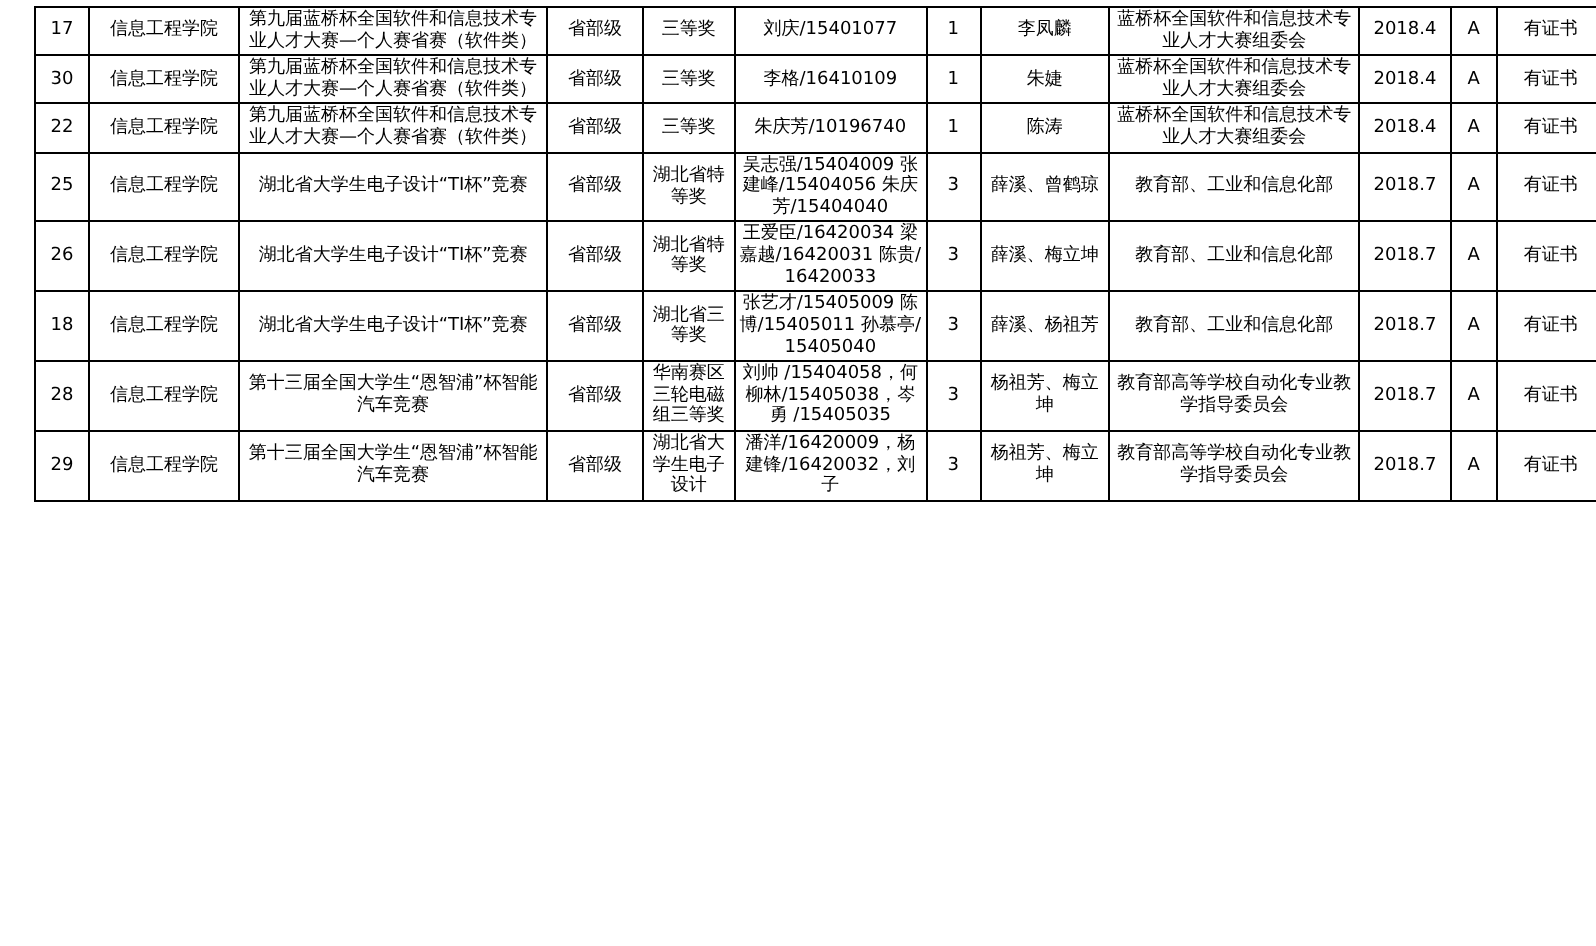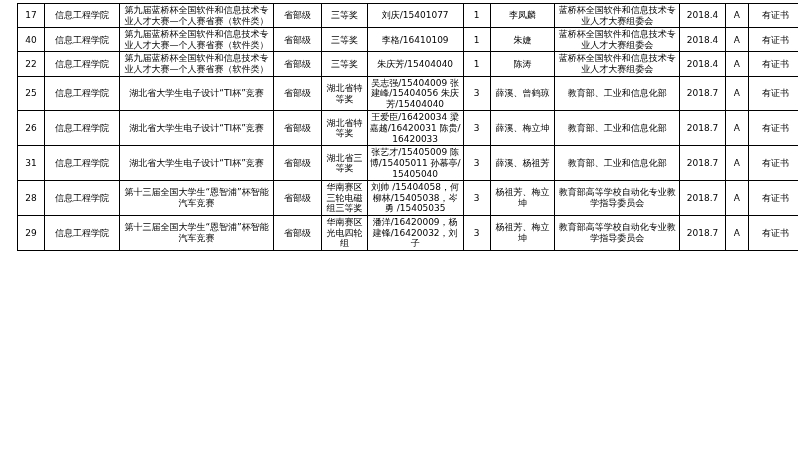--- a/index.html
+++ b/index.html
@@ -79,40 +79,40 @@
           <td>三等奖</td>
           <td>刘庆/15401077</td>
           <td>1</td>
           <td>李凤麟</td>
           <td>蓝桥杯全国软件和信息技术专业人才大赛组委会</td>
           <td>2018.4</td>
           <td>A</td>
           <td>有证书</td>
         </tr>
         <tr>
-          <td>40</td>
+          <td>30</td>
           <td>信息工程学院</td>
           <td>第九届蓝桥杯全国软件和信息技术专业人才大赛—个人赛省赛（软件类）</td>
           <td>省部级</td>
           <td>三等奖</td>
           <td>李格/16410109</td>
           <td>1</td>
           <td>朱婕</td>
           <td>蓝桥杯全国软件和信息技术专业人才大赛组委会</td>
           <td>2018.4</td>
           <td>A</td>
           <td>有证书</td>
         </tr>
         <tr>
           <td>22</td>
           <td>信息工程学院</td>
           <td>第九届蓝桥杯全国软件和信息技术专业人才大赛—个人赛省赛（软件类）</td>
           <td>省部级</td>
           <td>三等奖</td>
-          <td>朱庆芳/15404040</td>
+          <td>朱庆芳/10196740</td>
           <td>1</td>
           <td>陈涛</td>
           <td>蓝桥杯全国软件和信息技术专业人才大赛组委会</td>
           <td>2018.4</td>
           <td>A</td>
           <td>有证书</td>
         </tr>
         <tr>
           <td>25</td>
           <td>信息工程学院</td>
@@ -139,21 +139,21 @@
 梁嘉越/16420031
 陈贵/16420033</td>
           <td>3</td>
           <td>薛溪、梅立坤</td>
           <td>教育部、工业和信息化部</td>
           <td>2018.7</td>
           <td>A</td>
           <td>有证书</td>
         </tr>
         <tr>
-          <td>31</td>
+          <td>18</td>
           <td>信息工程学院</td>
           <td>湖北省大学生电子设计“TI杯”竞赛</td>
           <td>省部级</td>
           <td>湖北省三等奖</td>
           <td>张艺才/15405009
 陈博/15405011
 孙慕亭/15405040</td>
           <td>3</td>
           <td>薛溪、杨祖芳</td>
           <td>教育部、工业和信息化部</td>
@@ -175,21 +175,21 @@
           <td>教育部高等学校自动化专业教学指导委员会</td>
           <td>2018.7</td>
           <td>A</td>
           <td>有证书</td>
         </tr>
         <tr>
           <td>29</td>
           <td>信息工程学院</td>
           <td>第十三届全国大学生“恩智浦”杯智能汽车竞赛</td>
           <td>省部级</td>
-          <td>华南赛区光电四轮组</td>
+          <td>湖北省大学生电子设计</td>
           <td>潘洋/16420009，杨建锋/16420032，刘子</td>
           <td>3</td>
           <td>杨祖芳、梅立坤</td>
           <td>教育部高等学校自动化专业教学指导委员会</td>
           <td>2018.7</td>
           <td>A</td>
           <td>有证书</td>
         </tr>
       </tbody>
   </table>

